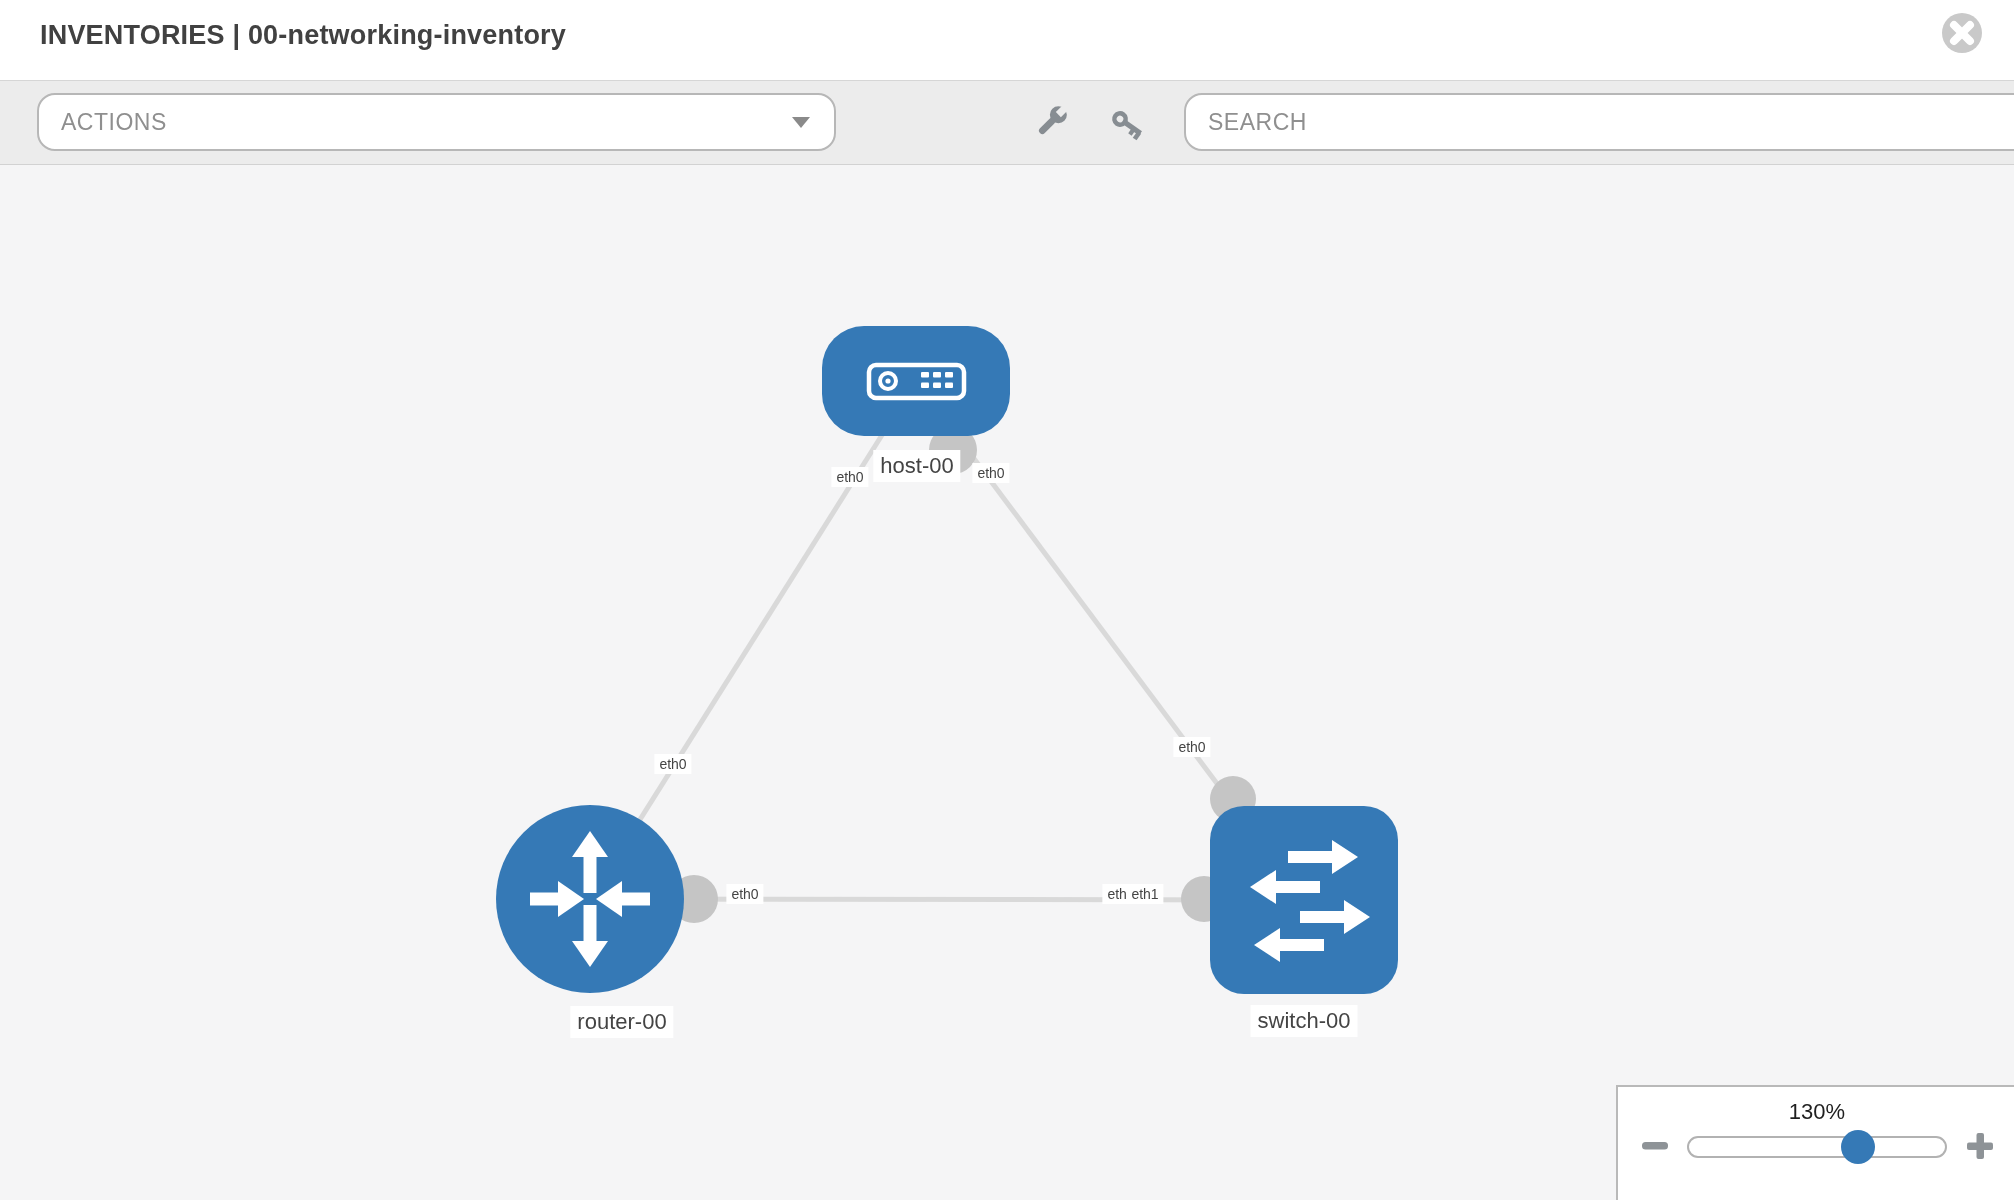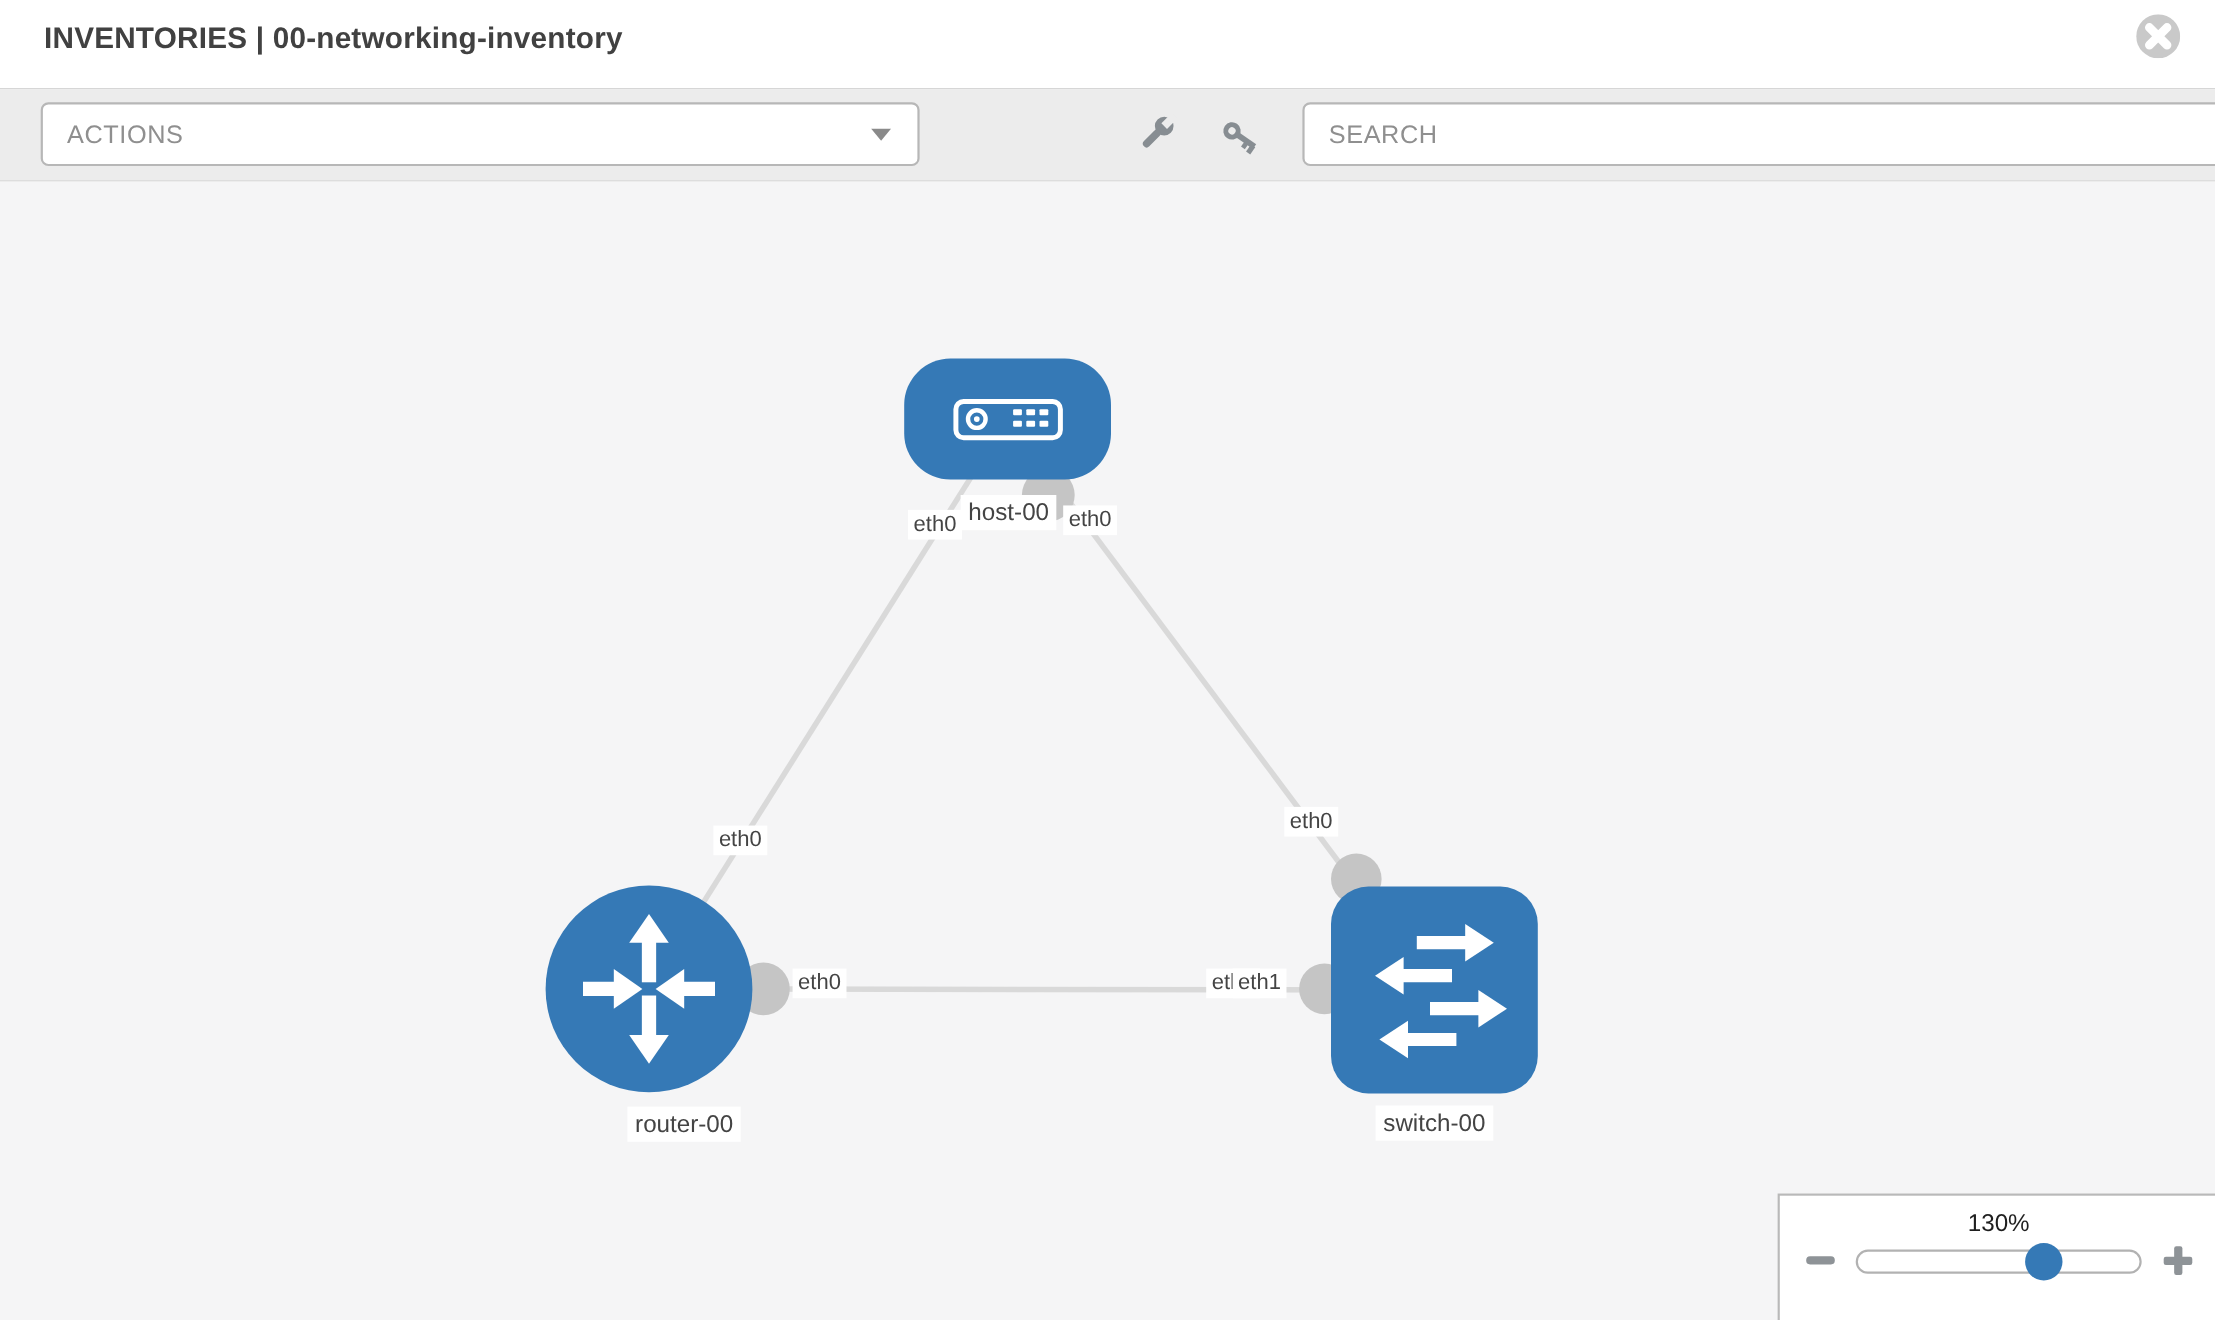--- a/index.html
+++ b/index.html
@@ -11,42 +11,42 @@
     border-bottom:1px solid #d6d6d6; }
   .header-title { position:absolute; left:40px; top:20px;
     font-size:27px; font-weight:bold; color:#414141; letter-spacing:0.2px; }
   .close-btn { position:absolute; right:32px; top:13px; width:40px; height:40px;
     cursor:pointer; }
 
   
   .toolbar { position:relative; height:84px; background:#ececec;
     border-bottom:1px solid #d2d2d2; }
   .select-box { position:absolute; top:12px; height:58px; background:#ffffff;
-    border:2px solid #b7b7b7; border-radius:7px; display:flex;
+    border:2px solid #b7b7b7; border-radius:18px; display:flex;
     align-items:center; padding:16px 22px; }
   .select-box .sel-label { font-size:23px; color:#8f8f8f; letter-spacing:0.5px; }
   .caret-down { position:absolute; right:24px; top:50%; margin-top:-5px;
     width:0; height:0; border-left:9px solid transparent;
     border-right:9px solid transparent; border-top:11px solid #8a8a8a; }
   .actions-box { left:37px; width:799px; }
   .search-box  { left:1184px; width:928px; }
   .tool-icons { position:absolute; left:1030px; top:0; height:84px;
     display:flex; align-items:center; gap:30px; }
   .tool-btn { width:44px; height:44px; display:flex; align-items:center;
     justify-content:center; cursor:pointer; }
 
   
   .canvas { position:relative; width:2014px; height:1044px; background:#f5f5f6;
     overflow:hidden; }
   .topo-svg { position:absolute; left:0; top:0; }
 
   .node-label, .if-label { position:absolute; transform:translate(-50%,-50%);
     background:#ffffff; color:#444444; white-space:nowrap; }
   .node-label { font-size:22px; padding:3px 7px; }
-  .if-label { font-size:20px; padding:2px 5px;text-align:right; }
+  .if-label { font-size:14px; padding:2px 5px;text-align:right; }
 
   
   .zoom-panel { position:absolute; right:-6px; bottom:-10px; width:404px;
     height:134px; background:#ffffff; border:2px solid #b9b9b9; }
   .zoom-value { position:absolute; left:69px; top:12px; width:260px;
     text-align:center; font-size:22px; color:#1f1f1f; }
   .zoom-minus { position:absolute; left:22px; top:44px; cursor:pointer; }
   .zoom-plus  { position:absolute; left:347px; top:44px; cursor:pointer; }
   .zoom-track { position:absolute; left:69px; top:49px; width:260px; height:22px;
     background:#ffffff; border:2px solid #b2b2b2; border-radius:12px; cursor:pointer; }

